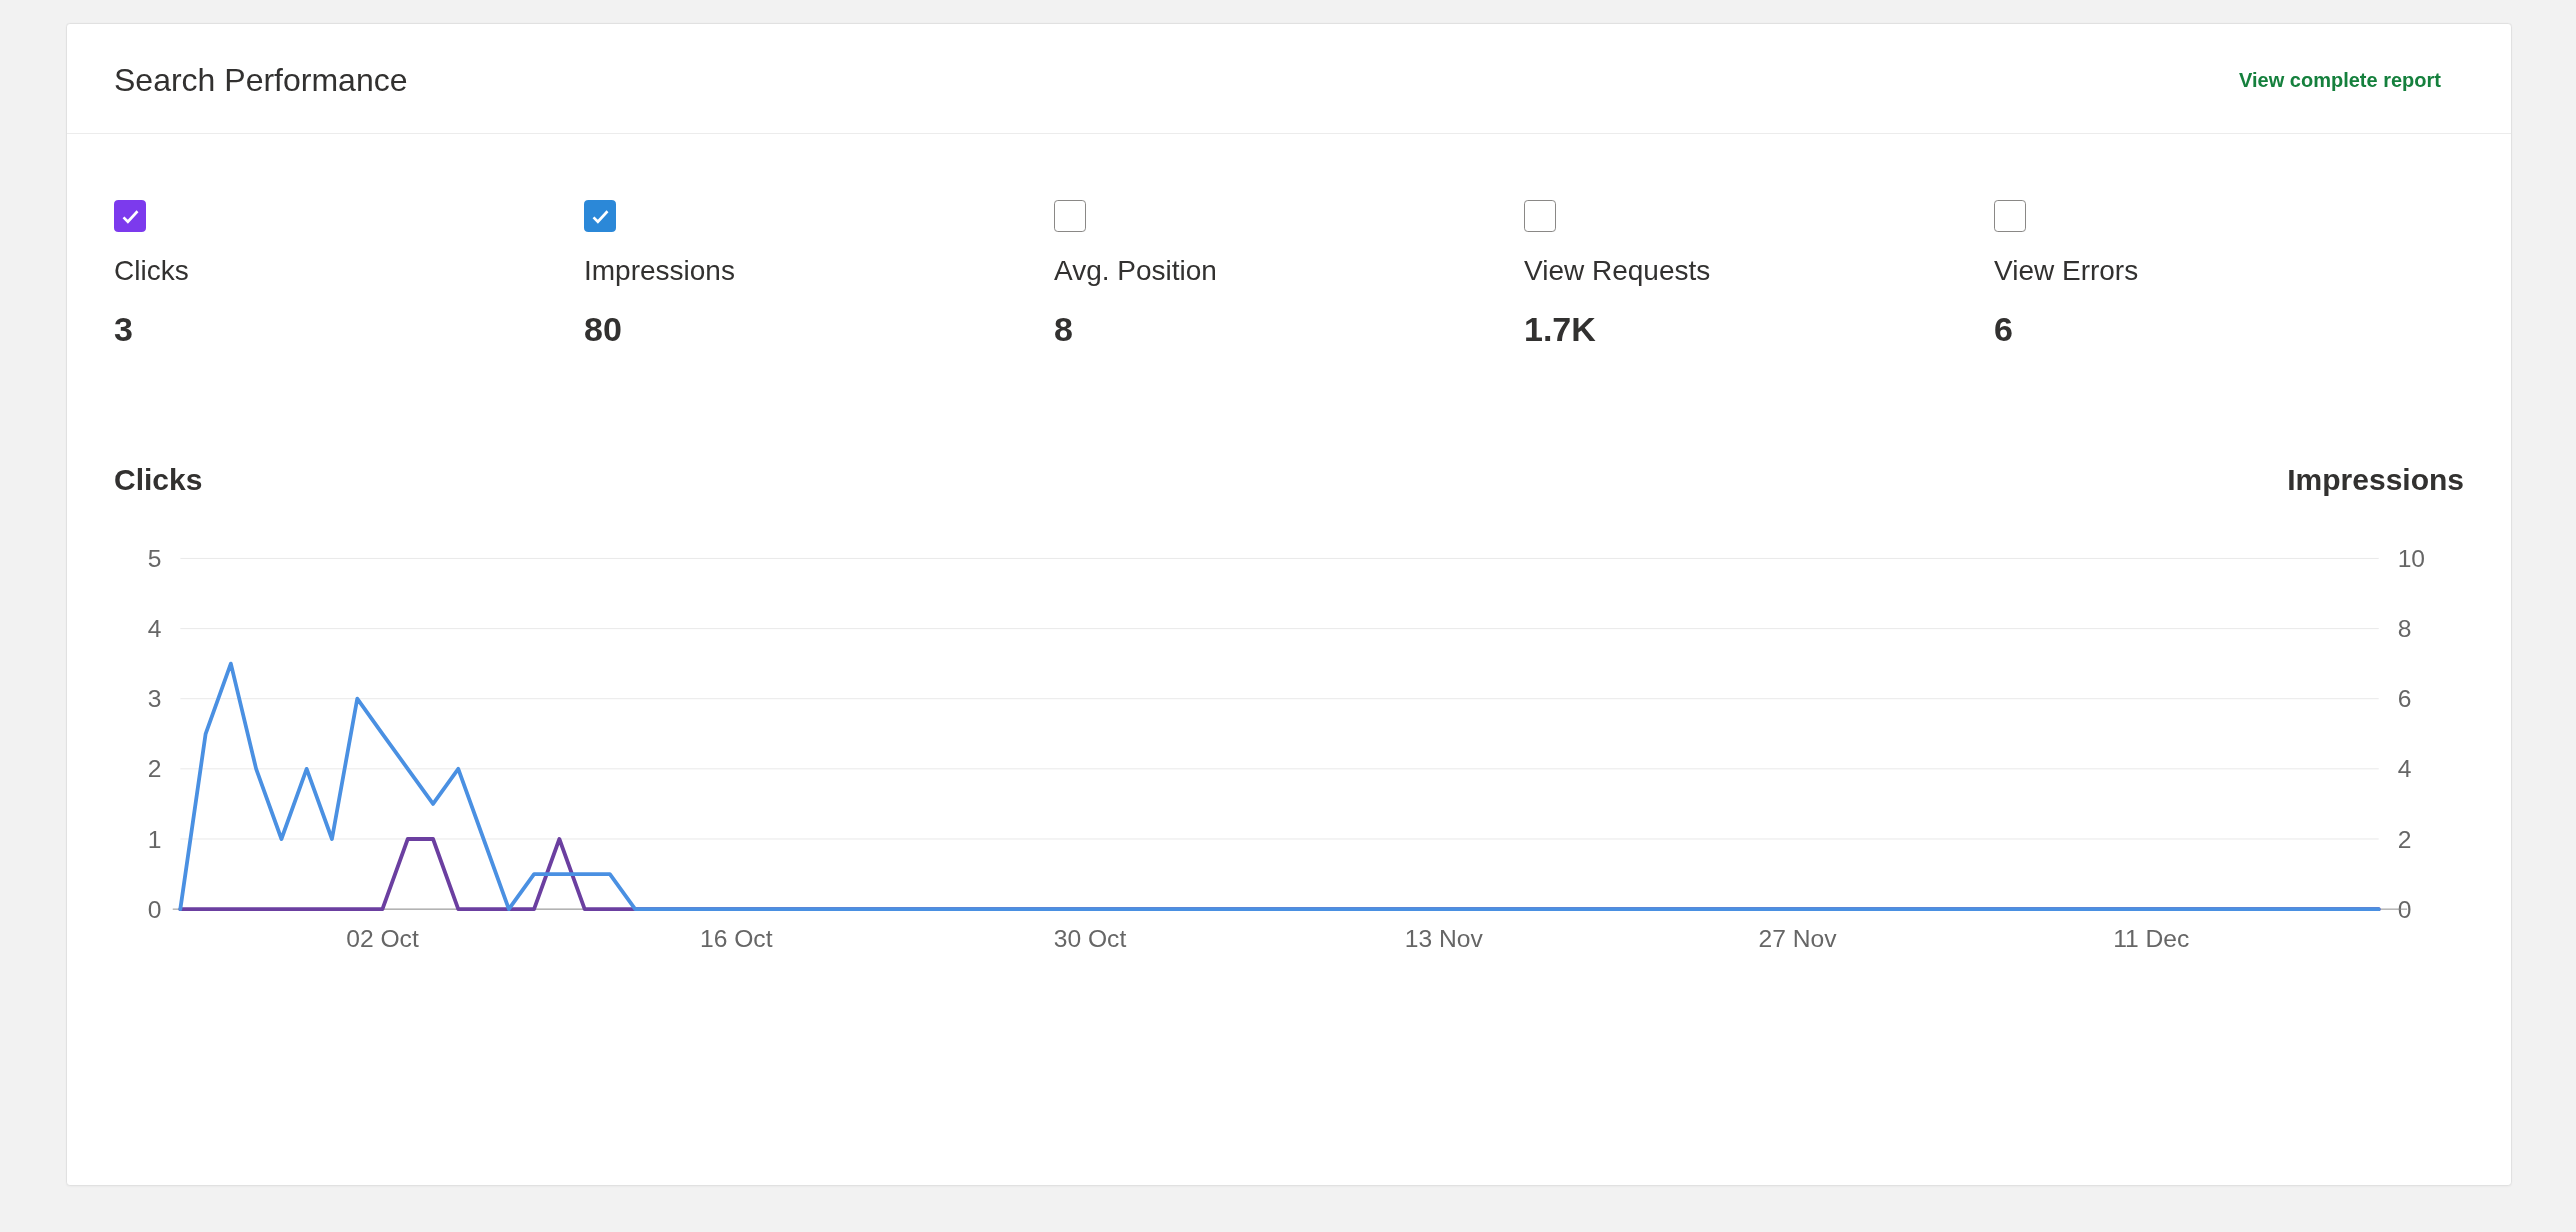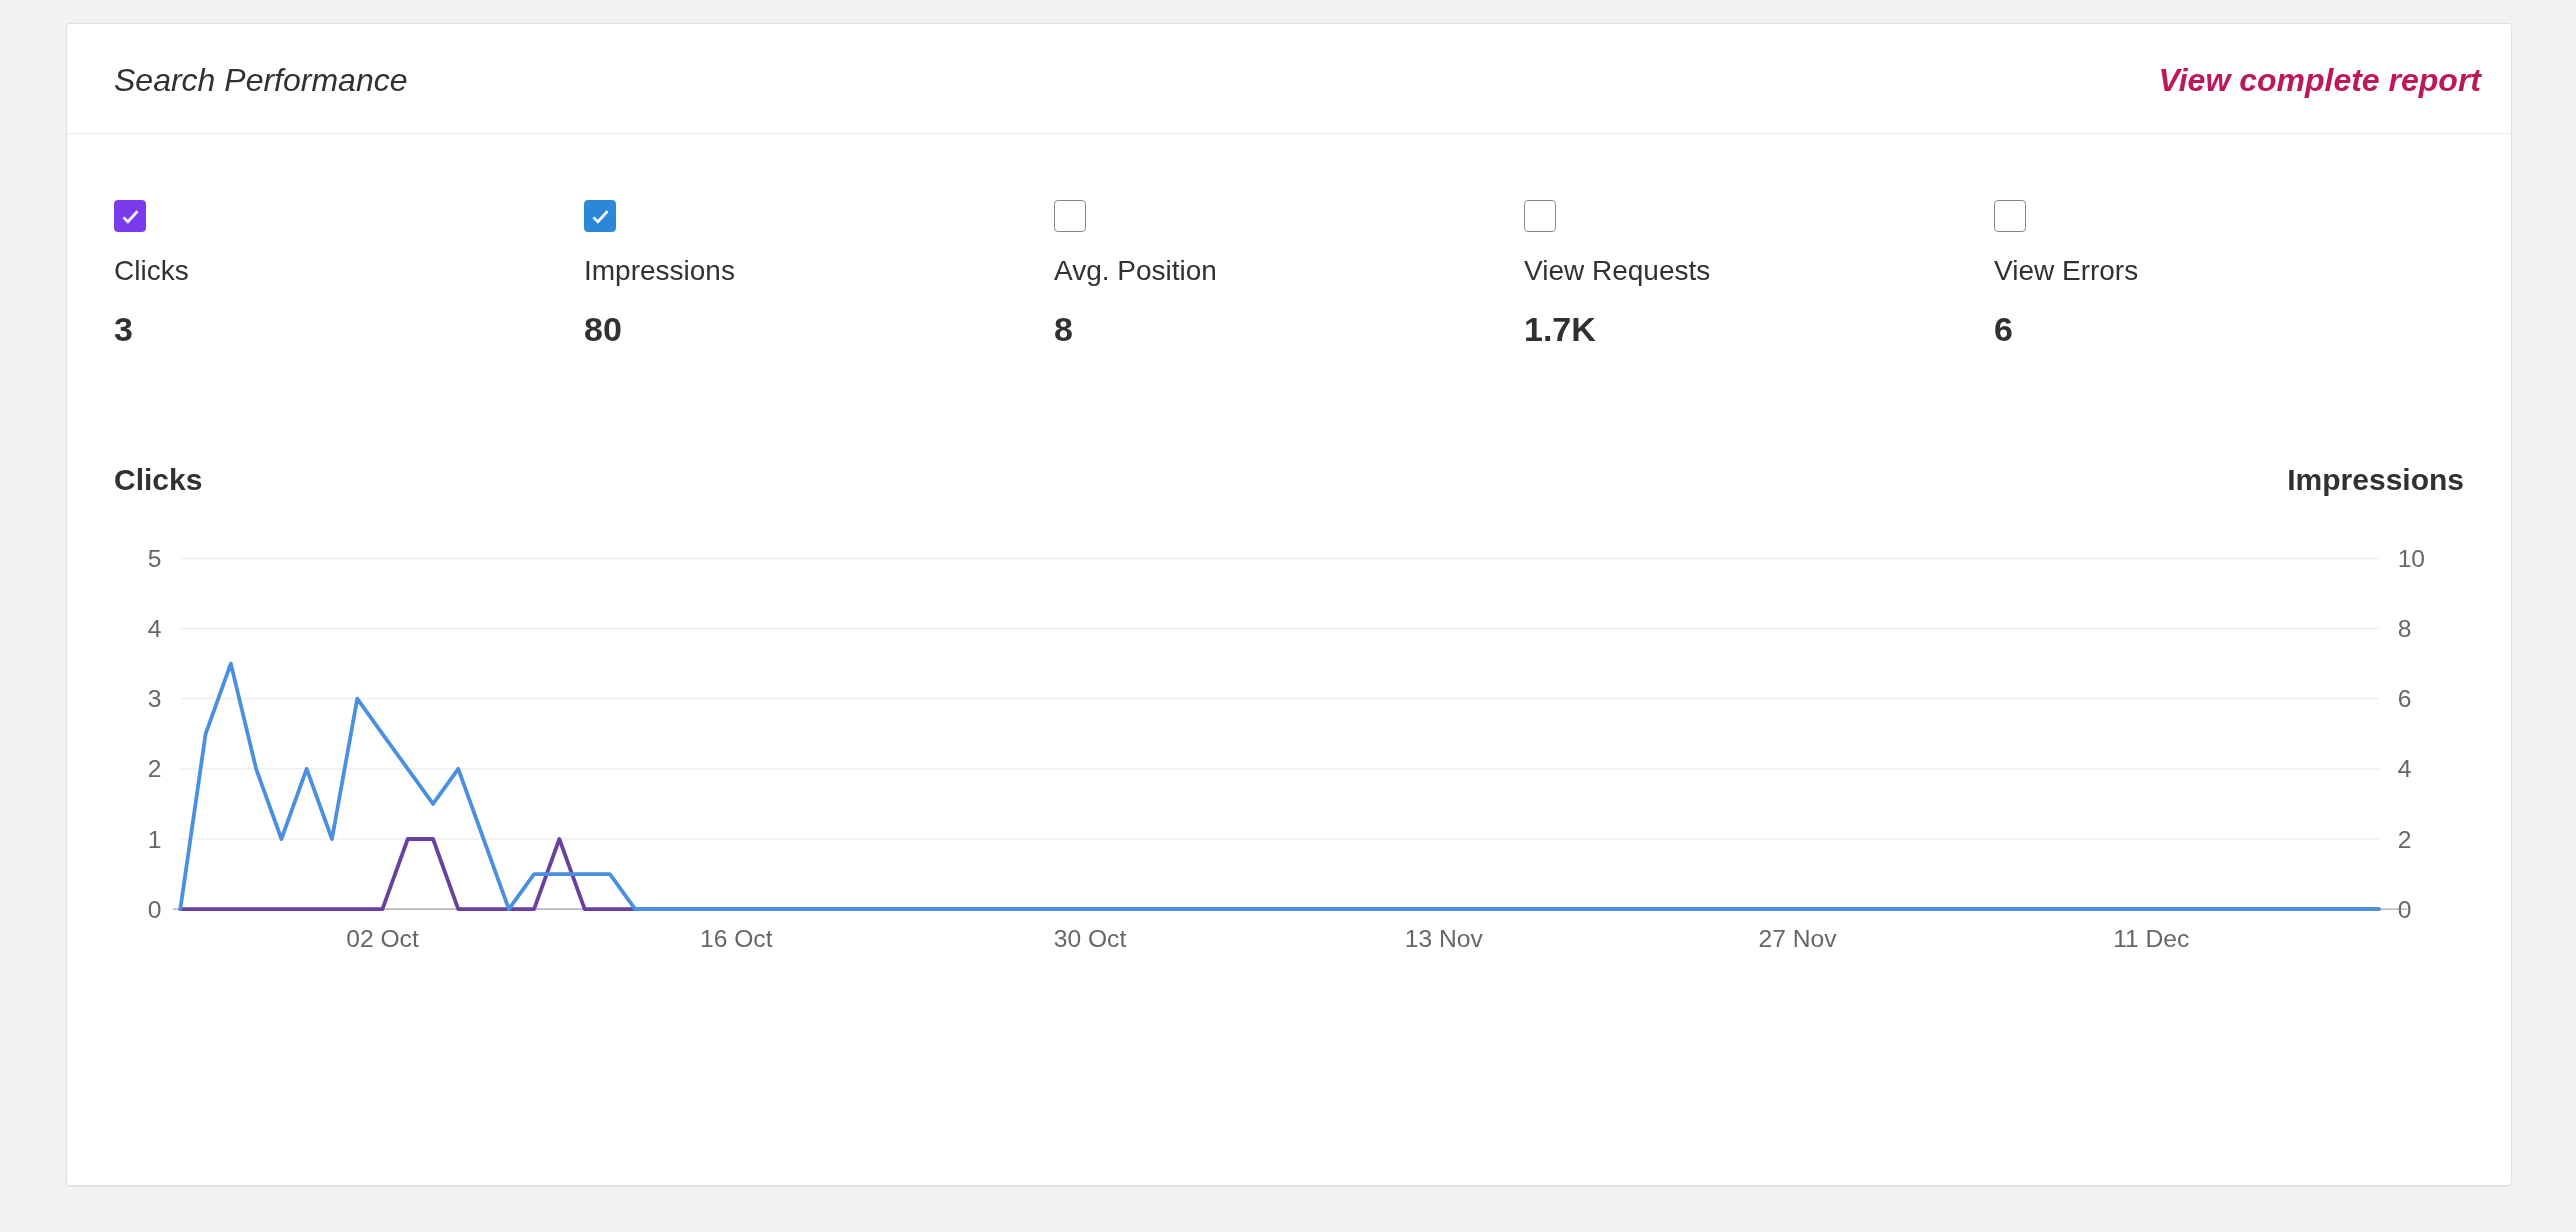--- a/index.html
+++ b/index.html
@@ -23,33 +23,32 @@
     border-radius: 3.8px;
     box-shadow: 0 0.9px 1.9px rgba(0,0,0,0.03);
     width: 2444px;
     min-height: 1161px;
     position: relative;
   }
   .panel-header {
     display: flex;
     justify-content: space-between;
     align-items: center;
-    padding: 38px 30px 34px 47px;
+    padding: 38px 70px 34px 47px;
     border-bottom: 0.9px solid #ececec;
-    font-style: italic;
   }
   .panel-title {
     font-size: 32px;
     font-weight: 400;
     color: #323130;
   }
   .view-link {
-    font-size: 32px;
+    font-size: 20px;
     font-weight: 600;
-    color: #be185d;
+    color: #15803d;
     text-decoration: none;
     cursor: pointer;
   }
   .metrics-row {
     display: flex;
     padding: 66px 47px 9.5px 47px;
     gap: 0;
   }
   .metric {
     flex: 1;

